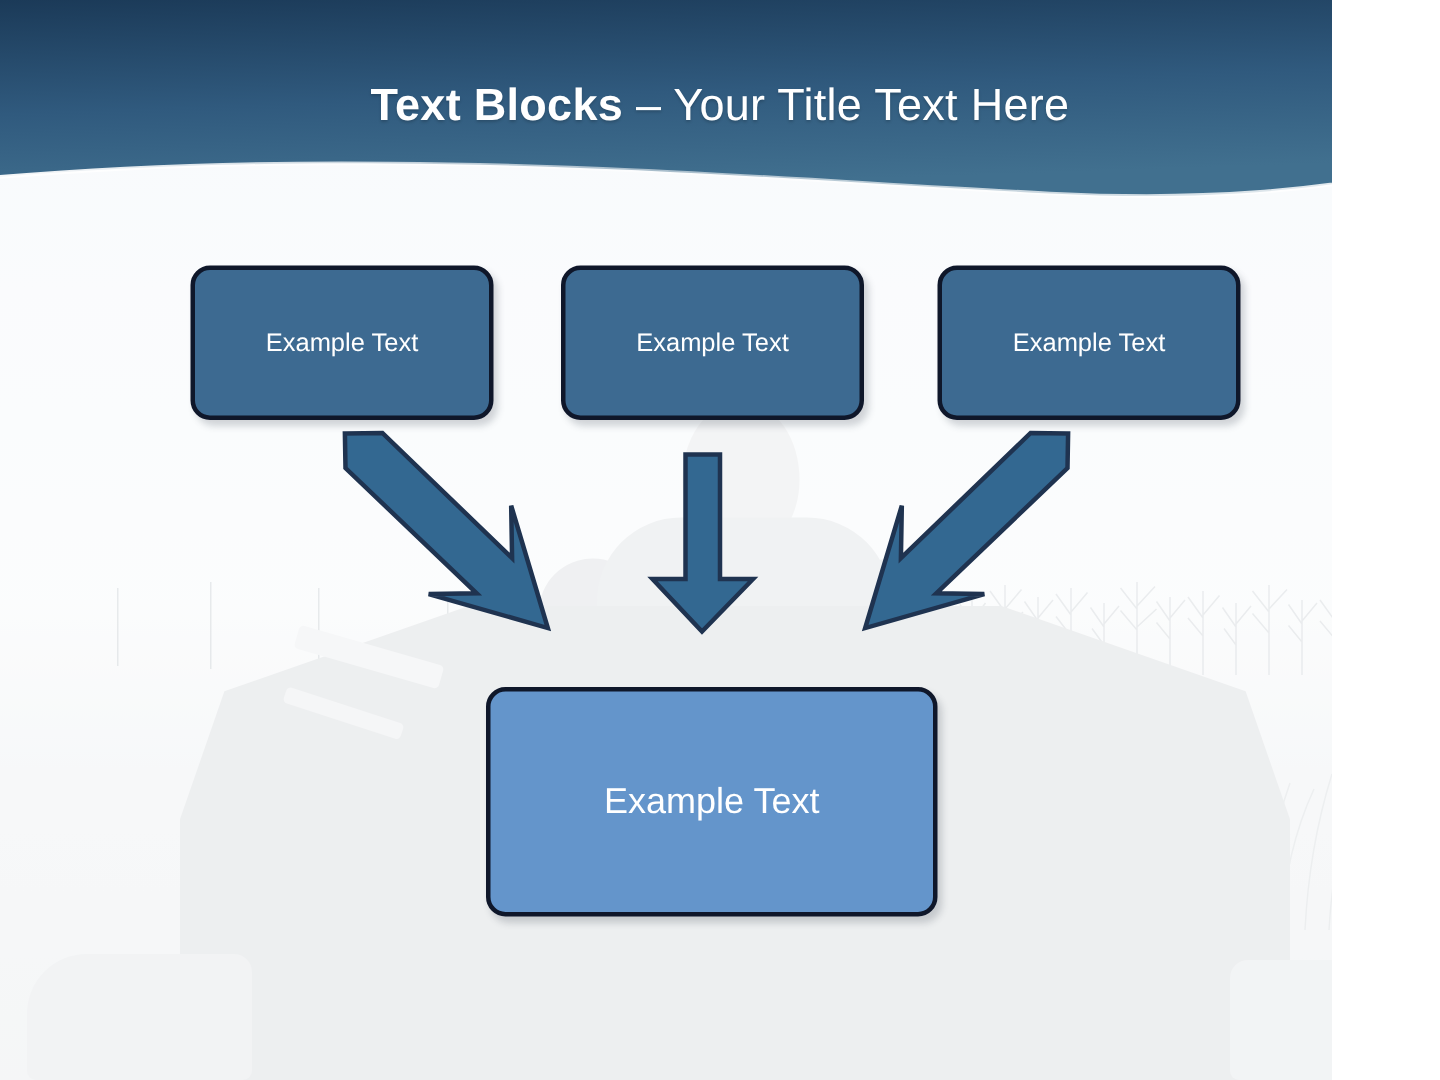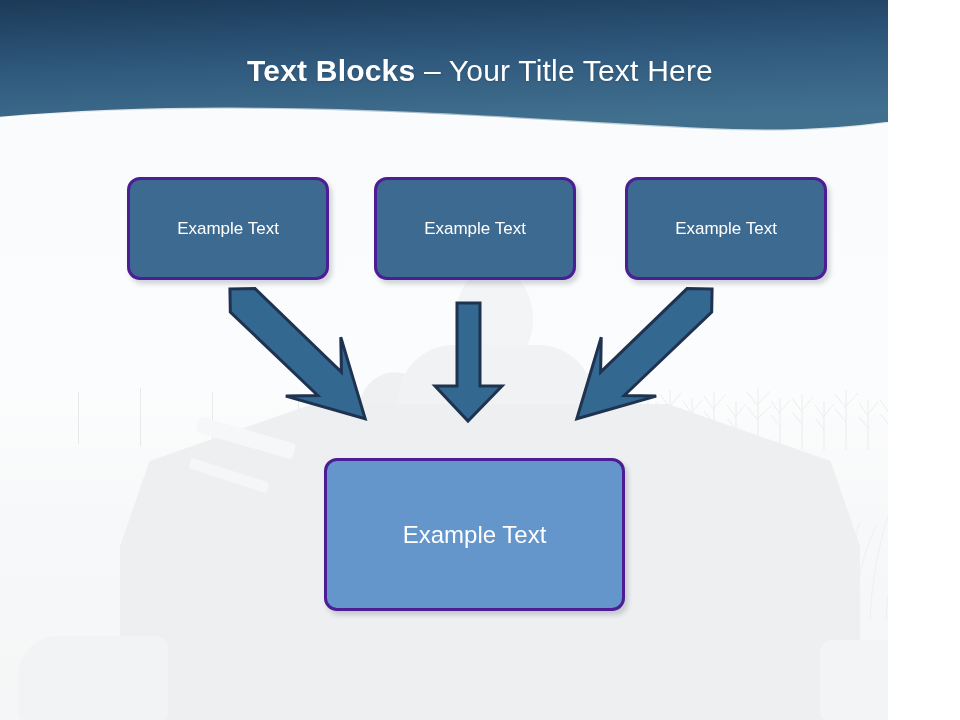--- a/index.html
+++ b/index.html
@@ -143,21 +143,21 @@
     white-space: nowrap;
     text-shadow: 0 1px 2px rgba(0,0,0,.18);
   }
   .title .strong { font-weight: bold; }
   .title .light  { font-weight: normal; }
 
   
   .box {
     position: absolute;
     box-sizing: border-box;
-    border: 3px solid #4c1d95;
+    border: 3px solid #0f172a;
     border-radius: 13px;
     color: #ffffff;
     display: flex;
     align-items: center;
     justify-content: center;
     text-align: center;
     box-shadow: 3px 4px 5px rgba(60,70,80,.22);
   }
   .box-top {
     background: #3d6a91;

